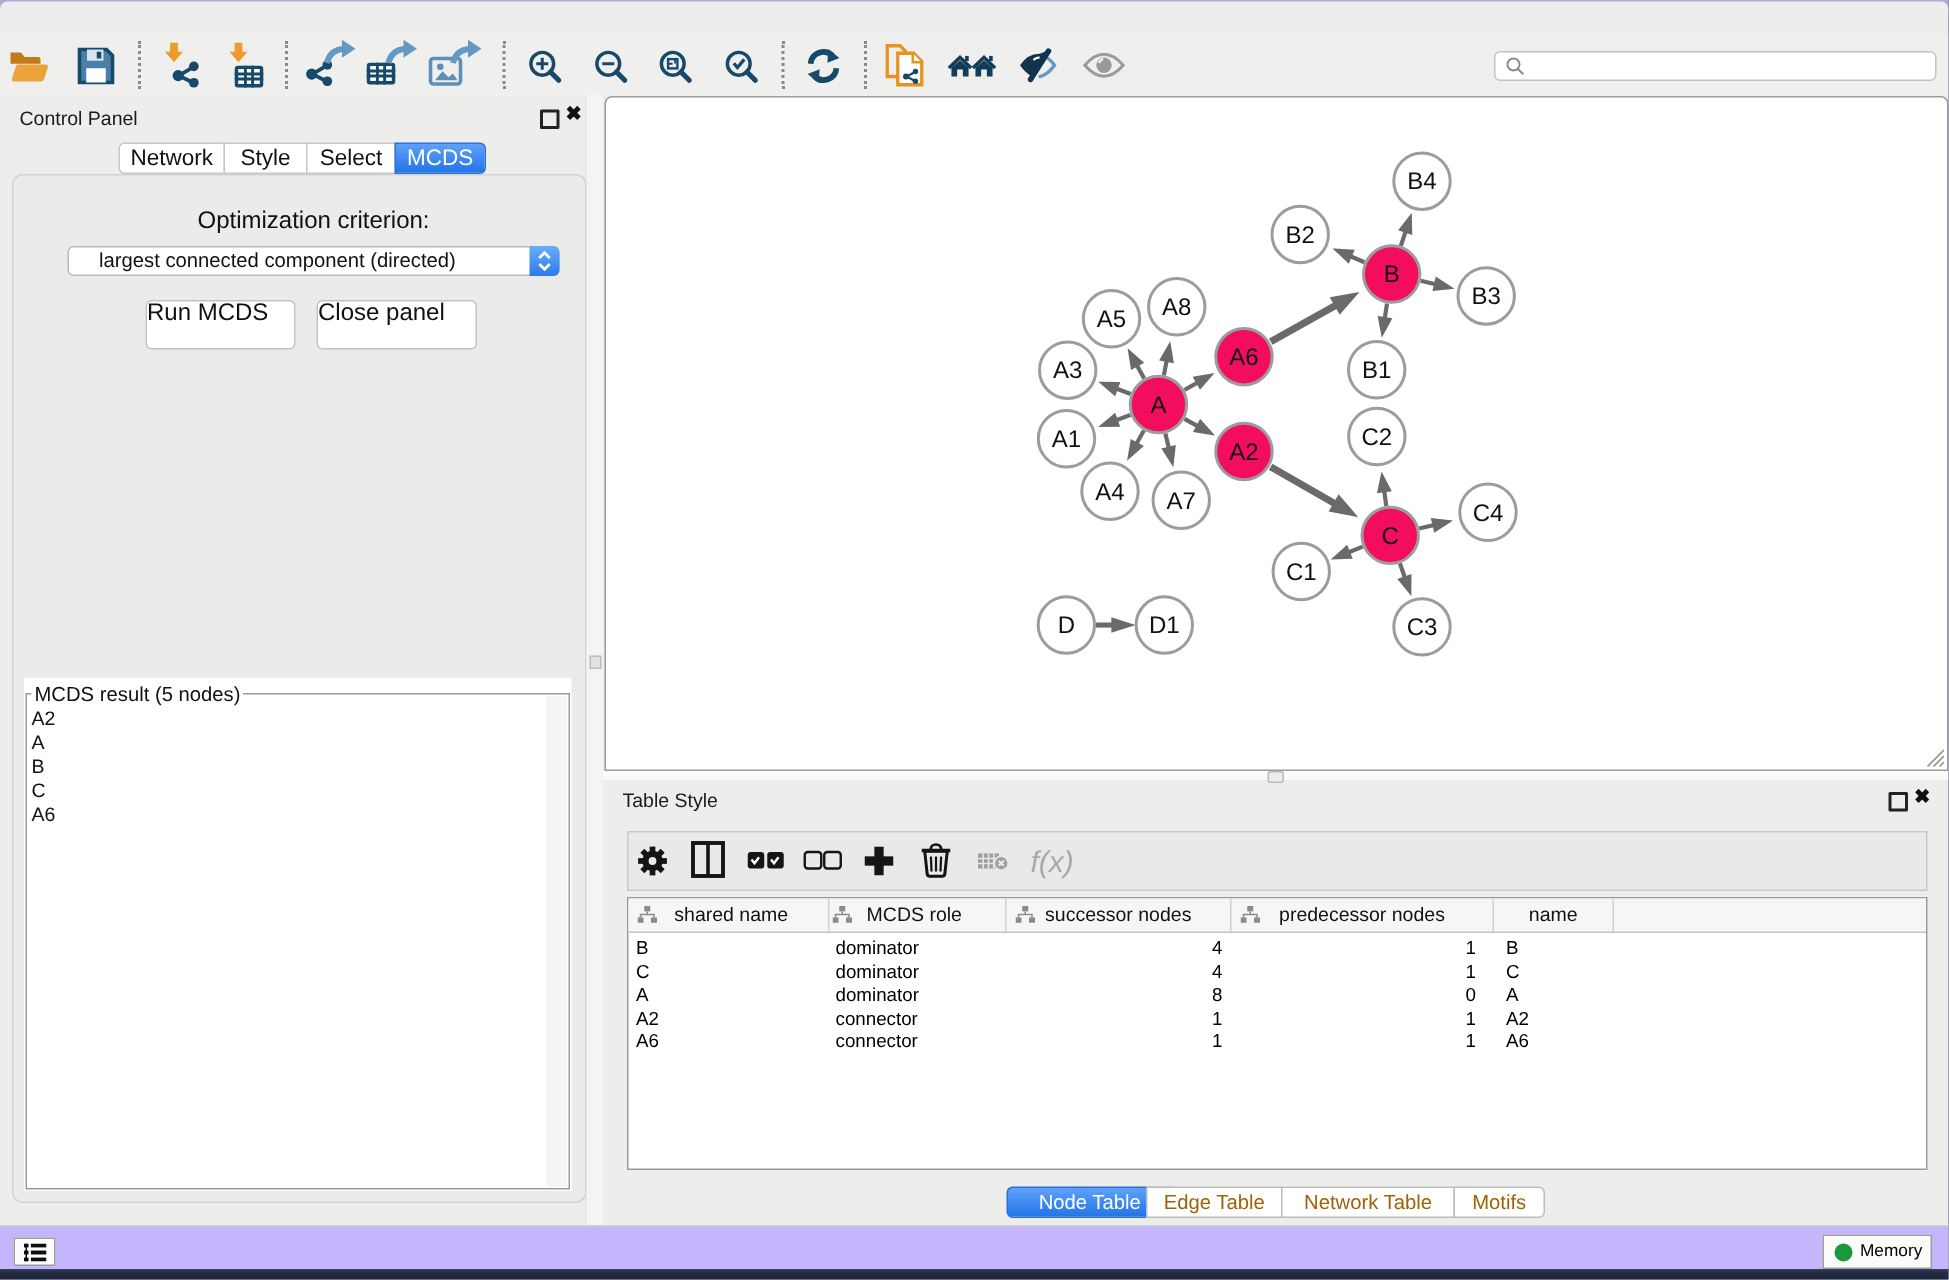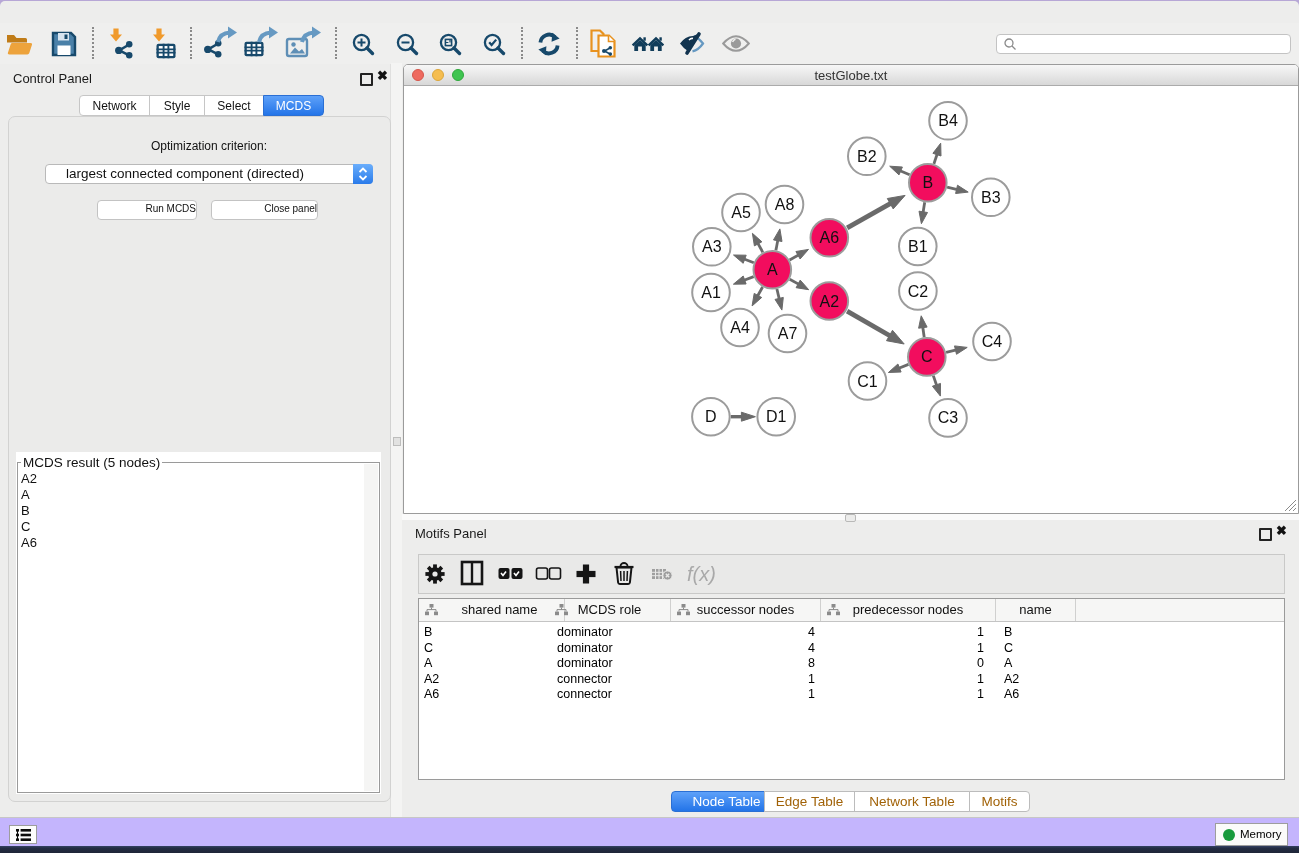--- a/index.html
+++ b/index.html
@@ -22,31 +22,31 @@
 #toolbar{left:0;top:22px;width:1299px;height:41px;background:#efefee;}
 .tsep{position:absolute;top:4px;height:32px;width:0;border-left:2px dotted #8a8a8a;}
 #searchbox{left:996px;top:11px;width:293px;height:18px;background:#fff;
  border:1px solid #c3c3c3;border-radius:4px;}
 #cpsep{left:390px;top:63px;width:1px;height:753px;background:#e0e0df;}
 
 #cp-title{left:13px;top:70px;font-size:13px;color:#1a1a1a;}
 #cp-max{left:360px;top:72px;width:9px;height:9px;border:2px solid #222;border-radius:1px;}
 #cp-close{left:377px;top:67px;font-size:13px;font-weight:bold;color:#111;}
 .tabbtn{position:absolute;top:94px;height:21px;border:1px solid #c6c6c6;
- background:#fff;font-size:12px;color:#111;text-align:center;line-height:20px;box-sizing:border-box;}
+ background:#fff;font-size:15px;color:#111;text-align:center;line-height:20px;box-sizing:border-box;}
 #cp-panel{left:8px;top:115px;width:383px;height:686px;background:#ebebea;
  border:1px solid #d2d2d1;border-radius:7px;box-sizing:border-box;}
-#opt-label{left:45px;top:138px;width:328px;text-align:center;font-size:12px;color:#111;}
+#opt-label{left:45px;top:138px;width:328px;text-align:center;font-size:16px;color:#111;}
 #dropdown{left:45px;top:163px;width:328px;height:20px;background:#fff;
  border:1px solid #b9b9b9;border-radius:4px;box-sizing:border-box;font-size:13.5px;
  line-height:18px;padding-left:20px;color:#111;}
 #dd-btn{right:-1px;top:-1px;width:20px;height:20px;background:linear-gradient(#6aaefc,#2a7bea);
  border-radius:0 4px 4px 0;}
-.btn{position:absolute;top:199px;height:20px;background:#fff;border:1px solid #c3c3c3;
- border-radius:4px;box-sizing:border-box;font-size:10px;color:#111;text-align:right;line-height:16px;}
+.btn{position:absolute;top:199px;height:33px;background:#fff;border:1px solid #c3c3c3;
+ border-radius:4px;box-sizing:border-box;font-size:16px;color:#111;text-align:left;line-height:16px;}
 #mcds-box{left:16px;top:451px;width:365px;height:342px;background:#fff;}
 #mcds-border{left:17px;top:461px;width:363px;height:331px;border:1px solid #9a9a9a;box-sizing:border-box;}
 #mcds-scroll{left:364px;top:463px;width:14px;height:327px;background:#f5f5f4;}
 #mcds-legend{left:21px;top:454px;background:#fff;font-size:13.5px;color:#111;padding:0 2px;}
 #mcds-list{left:21px;top:470px;font-size:13px;color:#111;line-height:16px;}
 
 #netwin{left:403px;top:63px;width:896px;height:450px;background:#fff;
  border:1px solid #9b9b9b;border-radius:5px 5px 0 0;box-sizing:border-box;}
 #net-titlebar{left:0;top:0;width:894px;height:20px;
  background:linear-gradient(#f7f7f7,#d8d8d8);border-bottom:1px solid #ababab;
@@ -256,26 +256,20 @@
   <div class="abs" id="mcds-box"></div>
   <div class="abs" id="mcds-border"></div>
   <div class="abs" id="mcds-scroll"></div>
   <div class="abs" id="mcds-legend">MCDS result (5 nodes)</div>
   <div class="abs" id="mcds-list">A2<br>A<br>B<br>C<br>A6</div>
   <div class="abs" style="left:391px;top:62px;width:11px;height:754px;background:#f4f4f3"></div>
 <div class="abs" style="left:393px;top:436px;width:6px;height:7px;background:#e2e2e1;border:1px solid #bdbdbc"></div>
 <div class="abs" style="left:402px;top:513px;width:897px;height:6px;background:#fafafa"></div>
 <div class="abs" style="left:845px;top:513px;width:9px;height:6px;background:#ececeb;border:1px solid #b9b9b8;border-radius:2px"></div>
 <div class="abs" id="netwin">
-    <div class="abs" id="net-titlebar">
-      <div class="tl t1"></div>
-        <div class="tl t2"></div>
-        <div class="tl t3"></div>
-      <div class="abs" id="net-title">testGlobe.txt</div>
-    </div>
     <svg id="graph" style="left:0;top:20px" width="894" height="428" viewBox="0 0 894 428">
 <g stroke="#6a6a6a" fill="#6a6a6a">
 <line x1="349.7" y1="191.6" x2="338.8" y2="195.7" stroke-width="2.8"></line>
 <polygon points="329.4,199.2 339.2,191.0 342.1,199.0"></polygon>
 <line x1="349.8" y1="177.7" x2="338.8" y2="173.5" stroke-width="2.8"></line>
 <polygon points="329.5,170.0 342.2,170.2 339.2,178.3"></polygon>
 <line x1="358.8" y1="167.3" x2="353.2" y2="157.1" stroke-width="2.8"></line>
 <polygon points="348.4,148.3 357.9,156.8 350.4,160.9"></polygon>
 <line x1="371.9" y1="165.2" x2="374.1" y2="153.7" stroke-width="2.8"></line>
 <polygon points="375.9,143.9 378.0,156.5 369.5,154.9"></polygon>
@@ -358,21 +352,21 @@
 </g>
       </svg>
     <svg style="right:1px;bottom:1px" width="13" height="13" viewBox="0 0 13 13">
         <g stroke="#8a8a8a" stroke-width="1">
           <line x1="12" y1="1" x2="1" y2="12"></line>
           <line x1="12" y1="5" x2="5" y2="12"></line>
           <line x1="12" y1="9" x2="9" y2="12"></line>
         </g>
       </svg>
   </div>
-  <div class="abs" id="tp-title">Motifs Panel</div>
+  <div class="abs" id="tp-title">Table Style</div>
   <div class="abs" id="tp-max"></div>
   <div class="abs" id="tp-close">✖</div>
   <div class="abs" id="tp-toolbar">
       <svg style="left:0;top:0" width="865" height="38" viewBox="0 0 865 38">
 <g transform="translate(16,19)">
           <g fill="#151515">
 <circle r="6.8"></circle>
 <g>
               <rect x="-1.9" y="-9.6" width="3.8" height="4"></rect>
               <rect x="-1.9" y="5.6" width="3.8" height="4"></rect>
@@ -426,21 +420,21 @@
             <line x1="0.5" y1="-5" x2="0.5" y2="5"></line>
           </g>
 <circle cx="5.5" cy="1.5" r="4.6" fill="#9e9e9e" stroke="#e9e9e8" stroke-width="1"></circle>
 <path d="M3.8,-0.2 l3.4,3.4 M7.2,-0.2 l-3.4,3.4" stroke="#e9e9e8" stroke-width="1.4"></path>
         </g>
 <text x="268" y="26" font-family="Liberation Serif,serif" font-style="italic" font-size="20" fill="#a9a9a9">f(x)</text>
 </svg>
     </div>
   <div class="abs" id="tp-table">
     <div class="abs" id="tp-header">
-        <div class="hcol" style="left:16px;width:130px">
+        <div class="hcol" style="left:4px;width:130px">
           <div class="hlabel">shared name</div>
         </div>
 <svg style="left:6px;top:5px" width="13" height="12" viewBox="0 0 13 12">
           <g fill="#8b8b8b">
             <rect x="4.5" y="0" width="4" height="3.6"></rect>
             <rect x="0" y="7.6" width="4" height="3.6"></rect>
             <rect x="9" y="7.6" width="4" height="3.6"></rect>
           </g>
           <g stroke="#8b8b8b" stroke-width="1" fill="none">
             <path d="M6.5,3.6 V5.6 M2,7.6 V5.6 H11 V7.6"></path>

